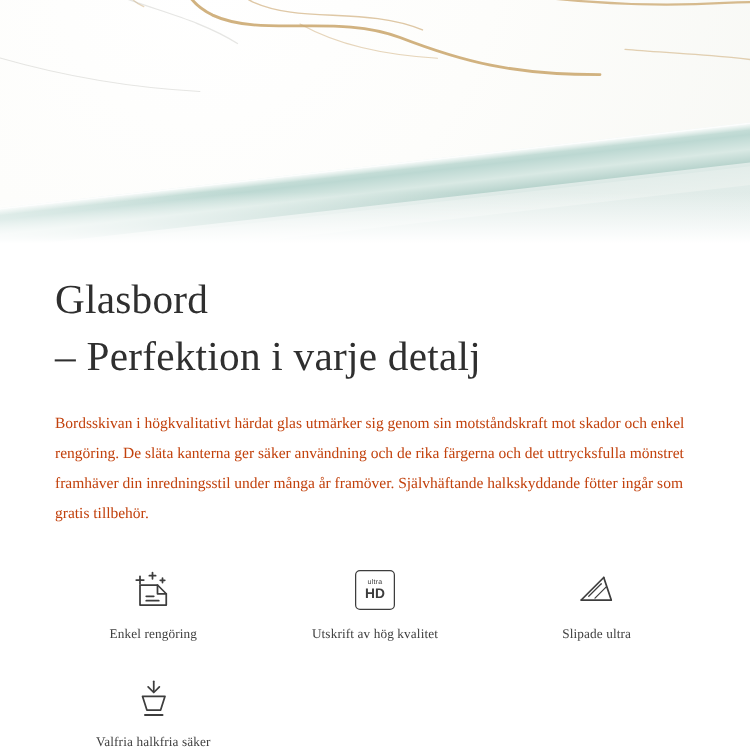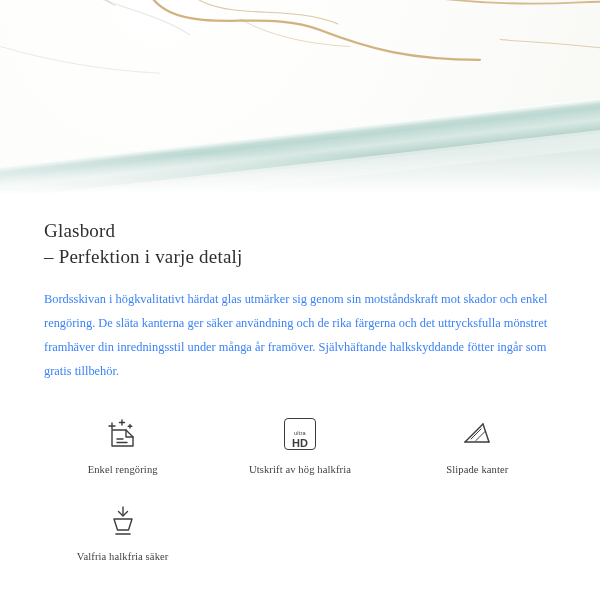--- a/index.html
+++ b/index.html
@@ -90,34 +90,34 @@
     background: linear-gradient(to bottom, rgba(255,255,255,0), #ffffff 88%);
   }
 
   
   .content {
     padding: 18px 44px 0 44px;
   }
   h1.title {
     font-family: "Liberation Serif", serif;
     font-weight: 400;
-    font-size: 19px;
+    font-size: 33px;
     line-height: 1.38;
     color: #2f2f2f;
     margin: 0 0 18px 0;
     letter-spacing: .2px;
   }
   h1.title .line2 {
     display: block;
   }
   p.body-text {
     font-family: "Liberation Serif", serif;
     font-size: 12.4px;
     line-height: 1.92;
-    color: #3b82f6;
+    color: #c2410c;
     margin: 0;
     max-width: 516px;
   }
 
   
   .features {
     margin-top: 28px;
     padding: 0 34px;
     display: grid;
     grid-template-columns: repeat(3, 1fr);
@@ -145,21 +145,21 @@
     letter-spacing: .1px;
   }
   .hd-box {
     width: 30px;
     height: 30px;
     border: 1.4px solid #3d3d3d;
     border-radius: 4px;
     display: flex;
     flex-direction: column;
     align-items: center;
-    justify-content: flex-end;
+    justify-content: center;
     line-height: 1;
   }
   .hd-box .ultra {
     font-family: "Liberation Sans", sans-serif;
     font-size: 5.6px;
     letter-spacing: .2px;
     color: #3d3d3d;
   }
   .hd-box .hd {
     font-family: "Liberation Sans", sans-serif;
@@ -224,34 +224,34 @@
       <div class="feature-label">Enkel rengöring</div>
     </div>
 
     <div class="feature">
       <div class="feature-icon">
         <div class="hd-box">
           <span class="ultra">ultra</span>
           <span class="hd">HD</span>
         </div>
       </div>
-      <div class="feature-label">Utskrift av hög halkfria</div>
+      <div class="feature-label">Utskrift av hög kvalitet</div>
     </div>
 
     <div class="feature">
       <div class="feature-icon">
         <svg width="36" height="32" viewBox="0 0 36 32" fill="none" stroke="#3d3d3d" stroke-width="1.4" stroke-linecap="round">
           <path d="M6 24 L24 6"></path>
           <path d="M6 24 L30 24"></path>
           <path d="M24 6 L30 24"></path>
           <path d="M12 21 L22 11" stroke-width="1"></path>
           <path d="M17 22.5 L26 13.5" stroke-width="1"></path>
         </svg>
       </div>
-      <div class="feature-label">Slipade kanter</div>
+      <div class="feature-label">Slipade ultra</div>
     </div>
 
 
     <div class="feature">
       <div class="feature-icon">
         <svg width="36" height="34" viewBox="0 0 36 34" fill="none" stroke="#3d3d3d" stroke-width="1.4" stroke-linecap="round" stroke-linejoin="round">
           <path d="M18 3 L18 11"></path>
           <path d="M13.5 7.5 L18 12 L22.5 7.5"></path>
           <path d="M9 15 L27 15 L23.5 26 L12.5 26 Z"></path>
           <path d="M11 30 L25 30" stroke-width="1.6"></path>

